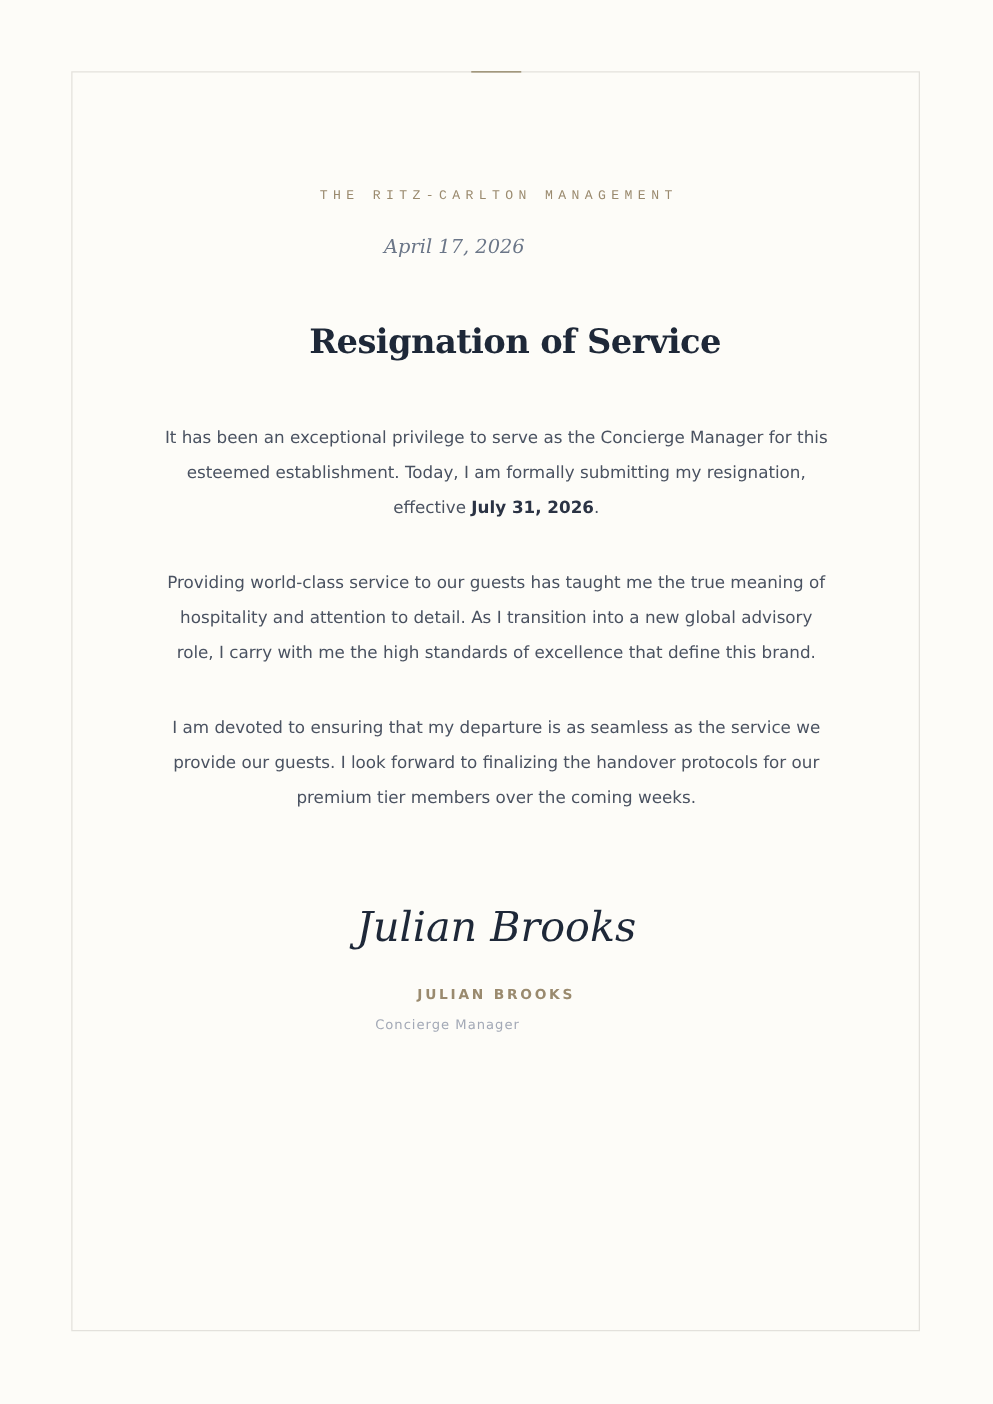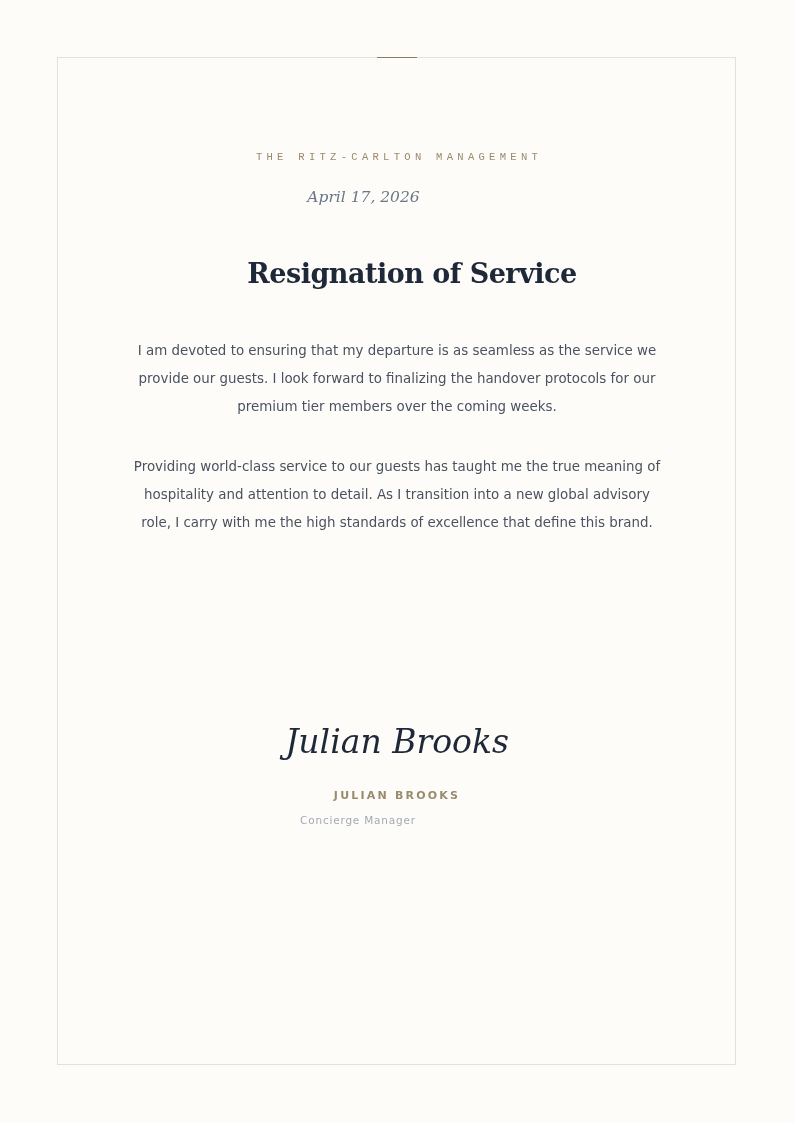--- a/index.html
+++ b/index.html
@@ -127,19 +127,20 @@
 <body>
 
 <div class="frame"></div>
 <div class="accent-bar"></div>
 
 <div class="org">The Ritz-Carlton Management</div>
 <div class="date">April 17, 2026</div>
 <div class="title">Resignation of Service</div>
 
 <div class="body">
+  <p><span>It has been an exceptional privilege to serve as the Concierge Manager for this esteemed establishment. Today, I am formally submitting my resignation, effective </span><b>July 31, 2026</b><span>.</span></p>
+  <p>Providing world-class service to our guests has taught me the true meaning of hospitality and attention to detail. As I transition into a new global advisory role, I carry with me the high standards of excellence that define this brand.</p>
   <p>I am devoted to ensuring that my departure is as seamless as the service we provide our guests. I look forward to finalizing the handover protocols for our premium tier members over the coming weeks.</p>
-  <p>Providing world-class service to our guests has taught me the true meaning of hospitality and attention to detail. As I transition into a new global advisory role, I carry with me the high standards of excellence that define this brand.</p>
 </div>
 
 <div class="signature">Julian Brooks</div>
 <div class="sig-name">Julian Brooks</div>
 <div class="sig-role">Concierge Manager</div>
 
 </body></html>

